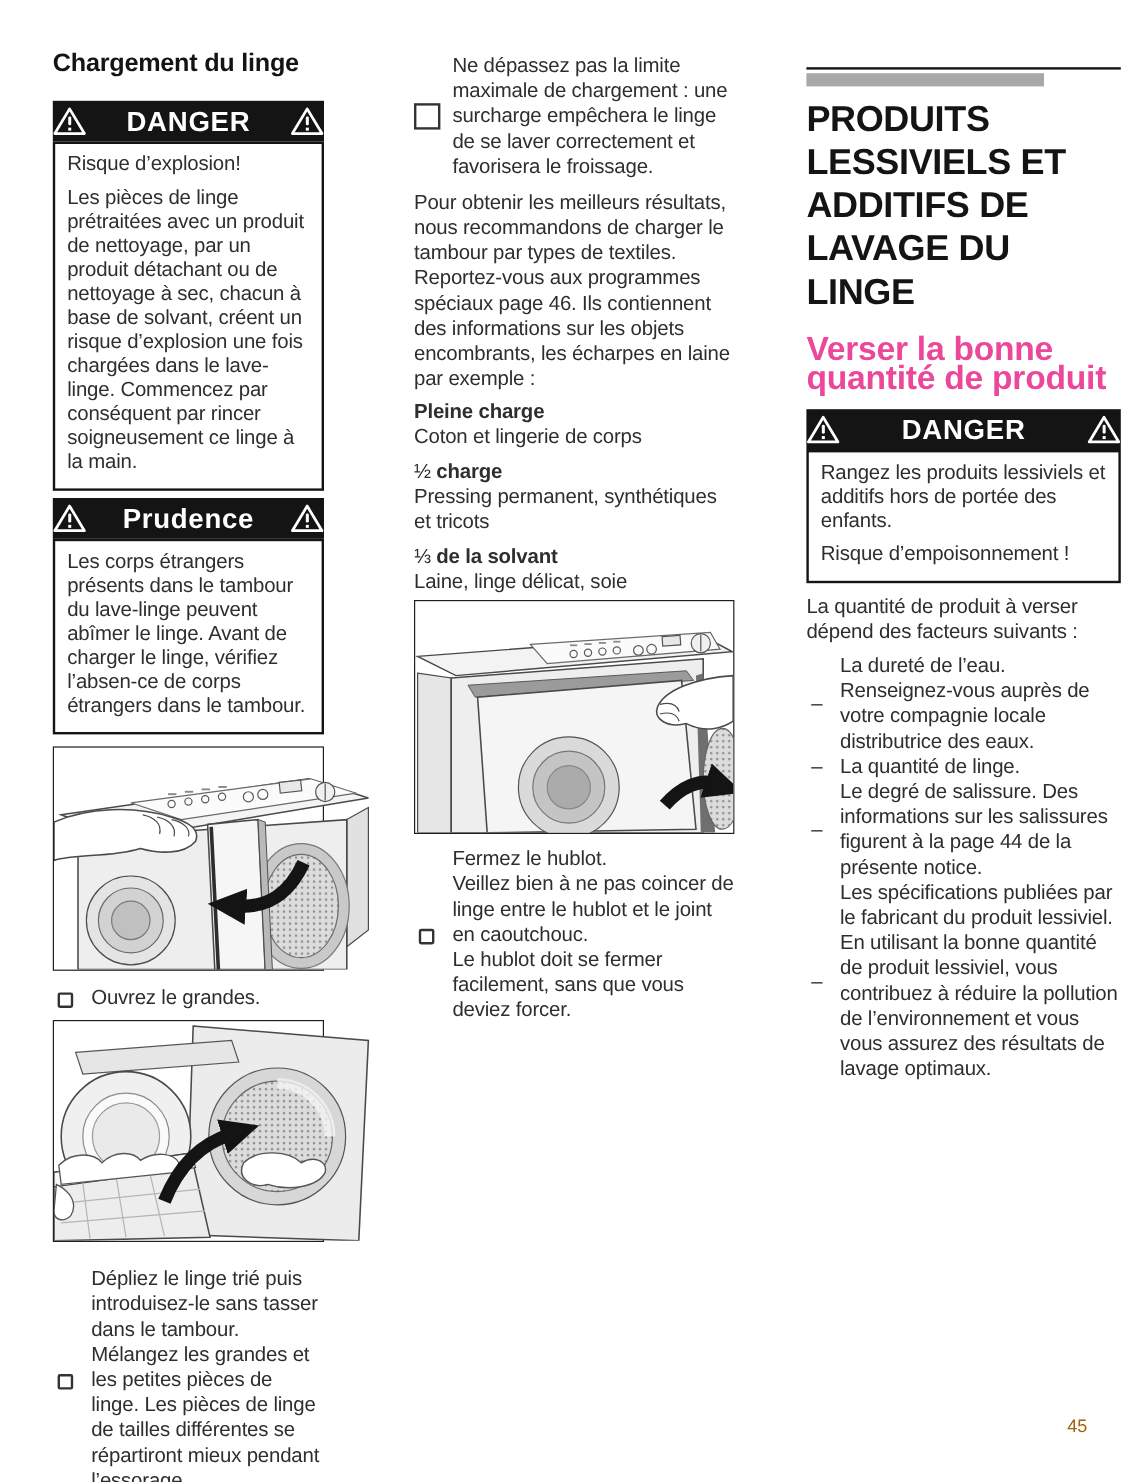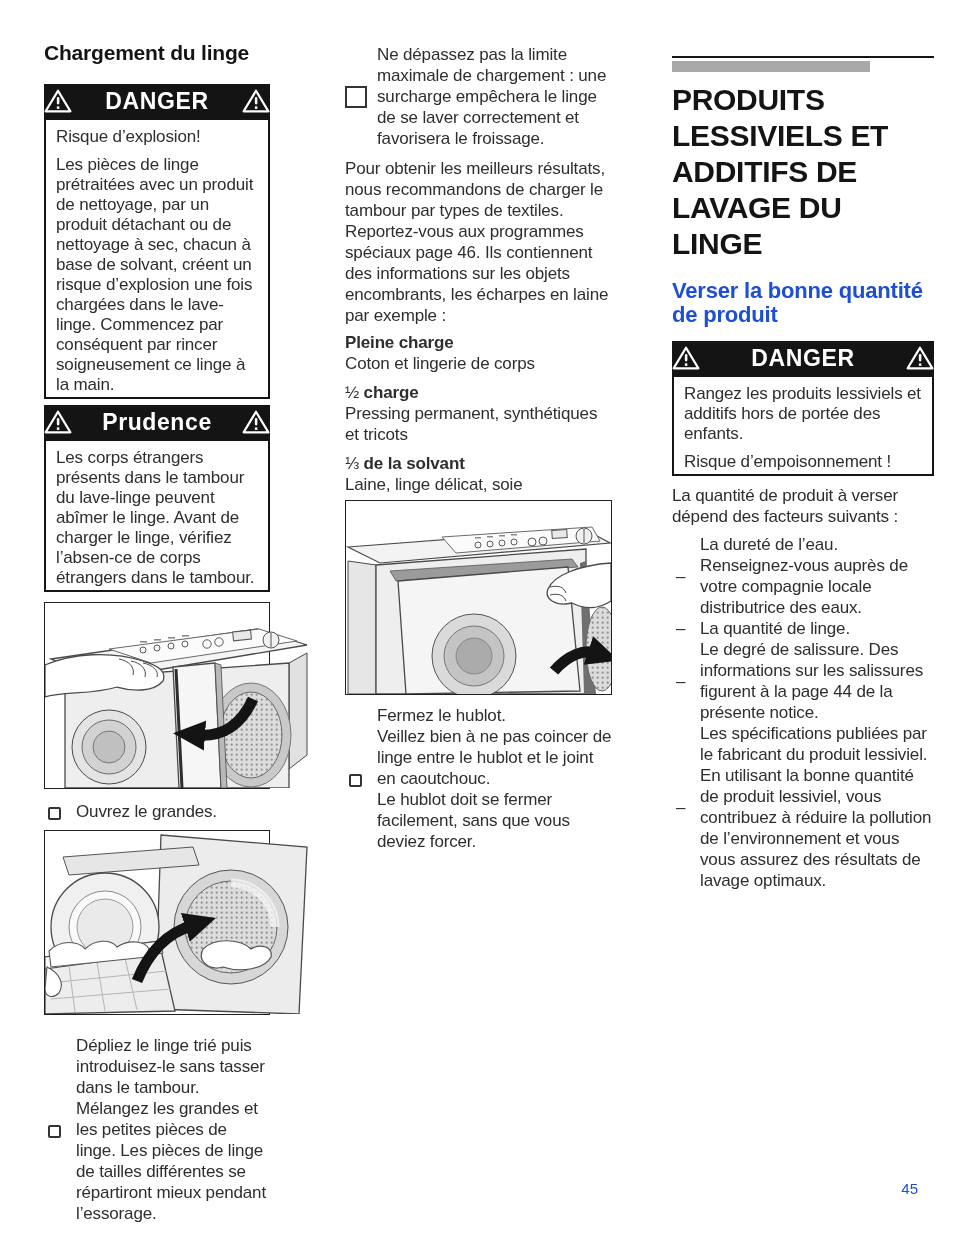--- a/index.html
+++ b/index.html
@@ -11,42 +11,42 @@
   .col{position:absolute;top:0}
   #col1{left:44px;width:226px}
   #col2{left:345px;width:267px}
   #col3{left:672px;width:262px}
   .body-text{font-size:17px;line-height:21px;letter-spacing:-0.15px}
   h1.doc-title{margin:40px 0 0;font-size:21px;line-height:26px;font-weight:bold;color:#141414;letter-spacing:-0.2px}
   
   .warn{margin-top:18px}
   .warnbar{height:34px;background:#141414;color:#ffffff;display:flex;align-items:center;justify-content:space-between;padding:0 0}
   .wlabel{font-size:23px;font-weight:bold;letter-spacing:0.6px}
-  .warnbody{border:2px solid #141414;padding:7px 10px 2px;font-size:17px;line-height:20px;letter-spacing:-0.15px}
+  .warnbody{border:2px solid #141414;padding:7px 10px 12px;font-size:17px;line-height:20px;letter-spacing:-0.15px}
   .warnbody p + p{margin-top:8px}
   .tri{display:block}
   
   figure{margin:0;border:1px solid #1f1f1f;background:#fff;line-height:0}
   
   .li{display:flex;align-items:center}
   .cb{flex:none;width:13px;height:13px;border:2px solid #333;border-radius:2px;margin:3px 0 0 4px}
   .li .txt{margin-left:15px;flex:1}
   .notesq{flex:none;width:22px;height:22px;border:2px solid #333}
   .note .txt{margin-left:10px}
   .dash{flex:none;width:24px;margin-left:4px}
   
   .load{margin-top:8px}
   .load .frac{font-weight:normal}
   .loadtitle{font-weight:bold}
   
   .rule{margin-top:56px;height:2px;background:#141414}
   .graybar{margin-top:3px;height:11px;width:198px;background:#a8a8a8}
   h2.big{margin:10px 0 0;font-size:30px;line-height:36px;font-weight:bold;color:#141414;letter-spacing:-0.3px}
-  h3.sub{margin:17px 0 0;font-size:22px;line-height:24px;font-weight:bold;color:#1d4ed8;letter-spacing:-0.2px}
-  .pagenum{position:absolute;top:1180px;right:36px;font-size:15px;color:#1d4ed8}
+  h3.sub{margin:17px 0 0;font-size:28px;line-height:24px;font-weight:bold;color:#ec4899;letter-spacing:-0.2px}
+  .pagenum{position:absolute;top:1180px;right:48px;font-size:15px;color:#a16207}
   
   #col1 .warn.first{margin-top:18px}
   #col1 .warn.second{margin-top:6px}
   #fig1{margin-top:10px}
   #cap1{margin-top:12px}
   #fig2{margin-top:8px}
   #cap2{margin-top:20px}
   #col2 .note{margin-top:44px}
   #col2 .para{margin-top:9px}
   #col2 .load.l1{margin-top:6px}

